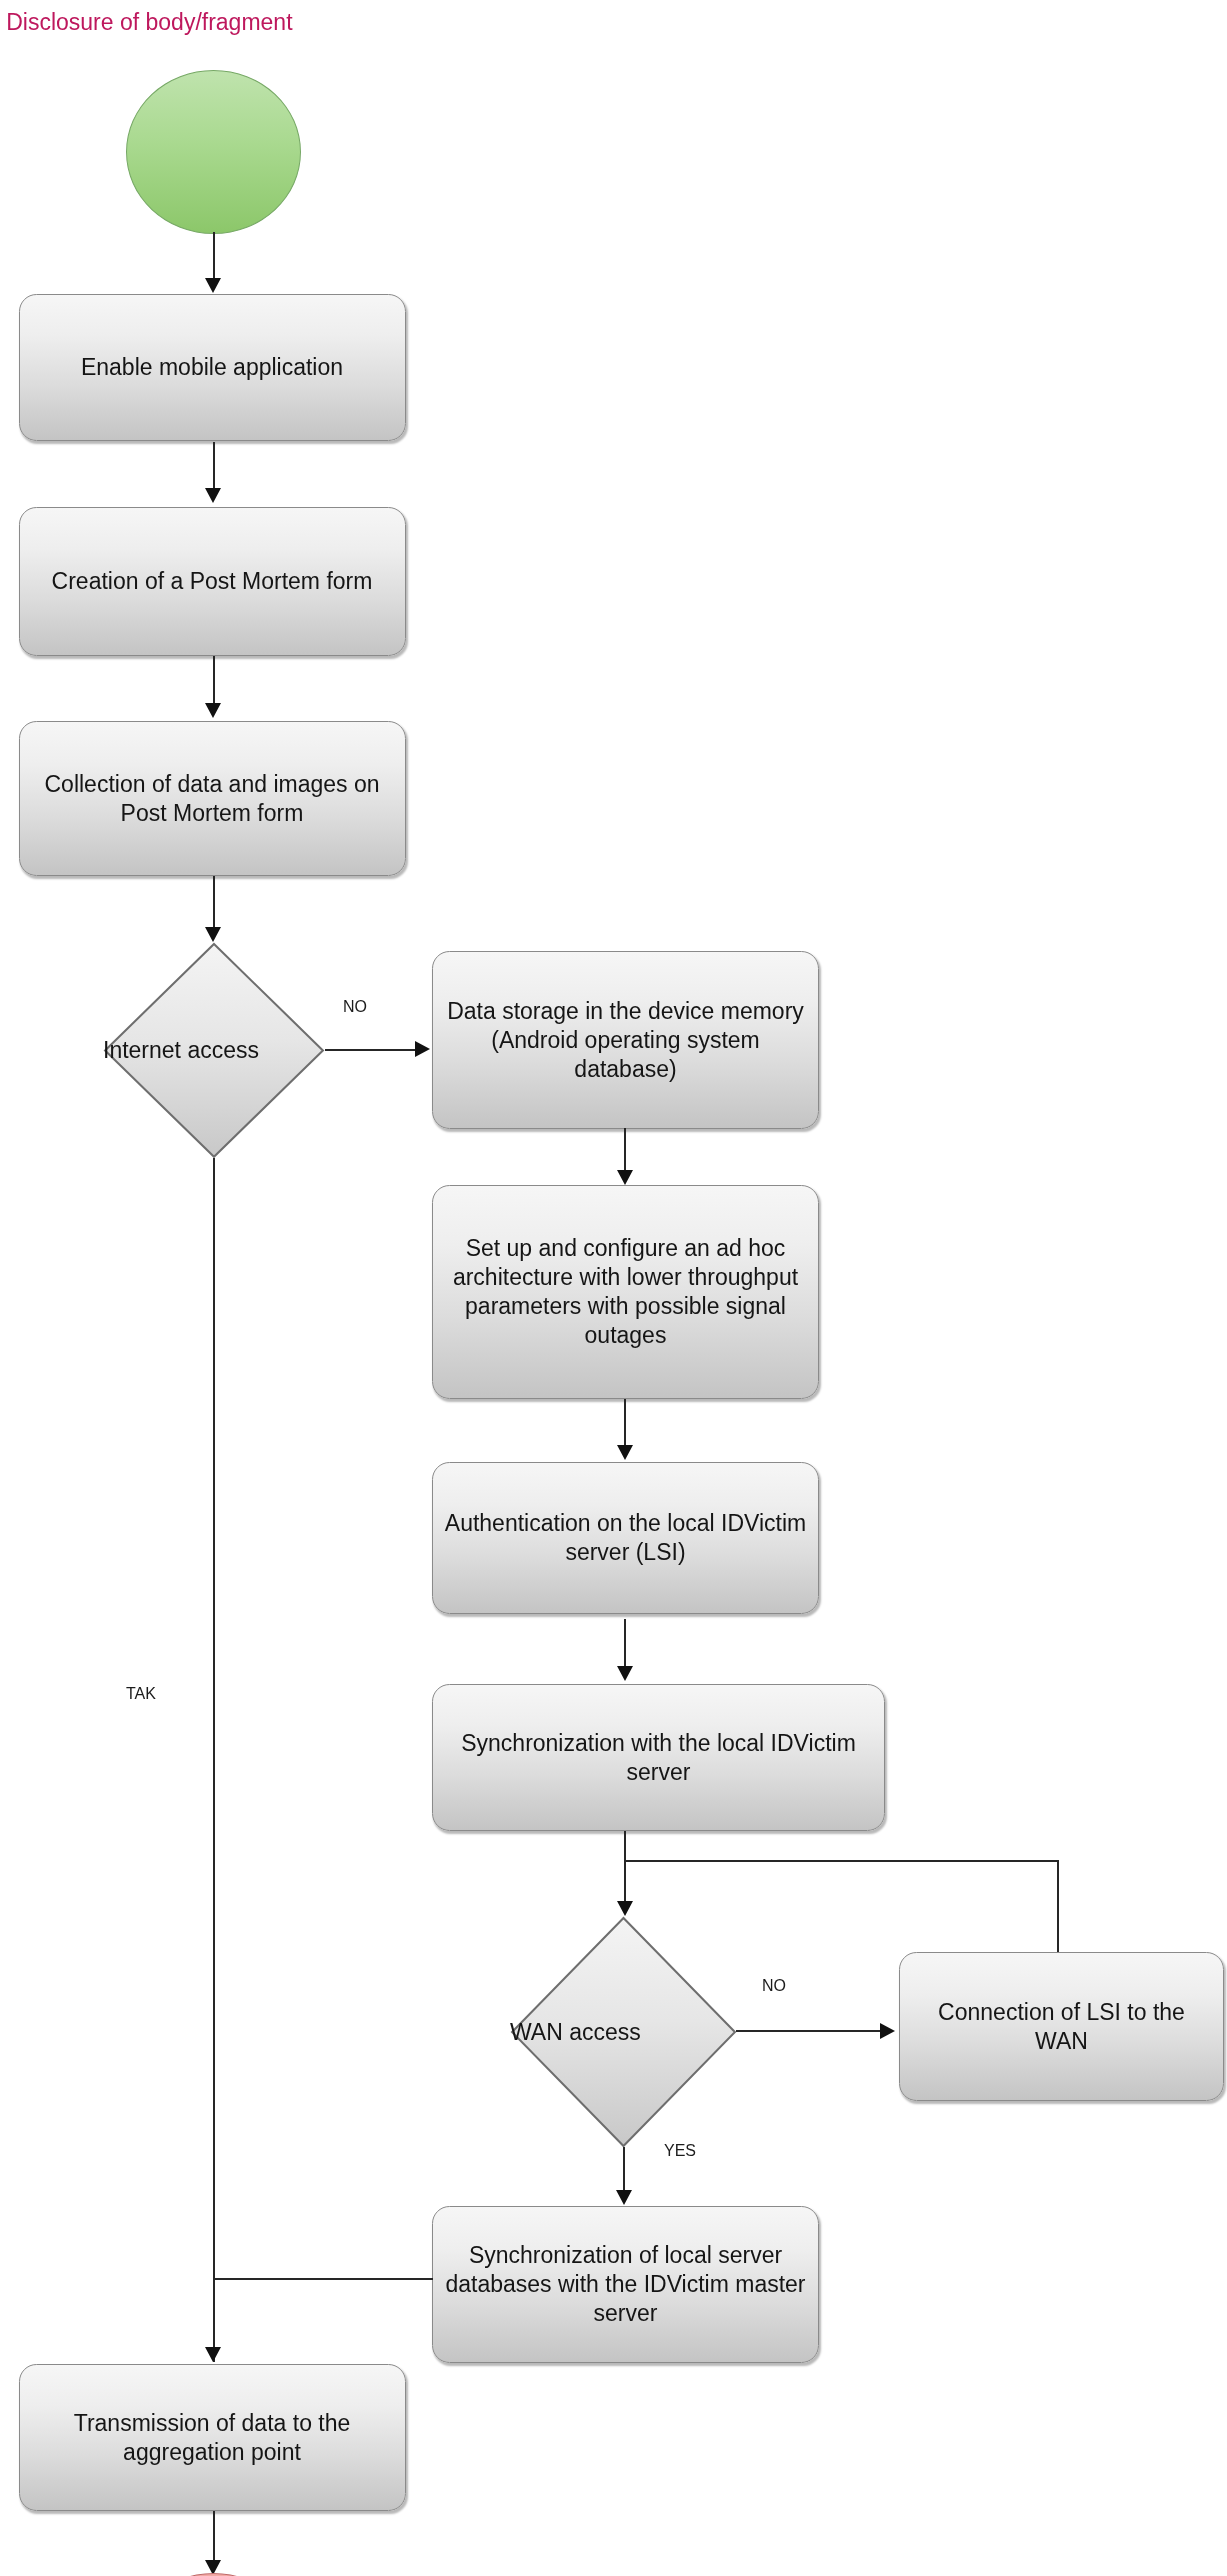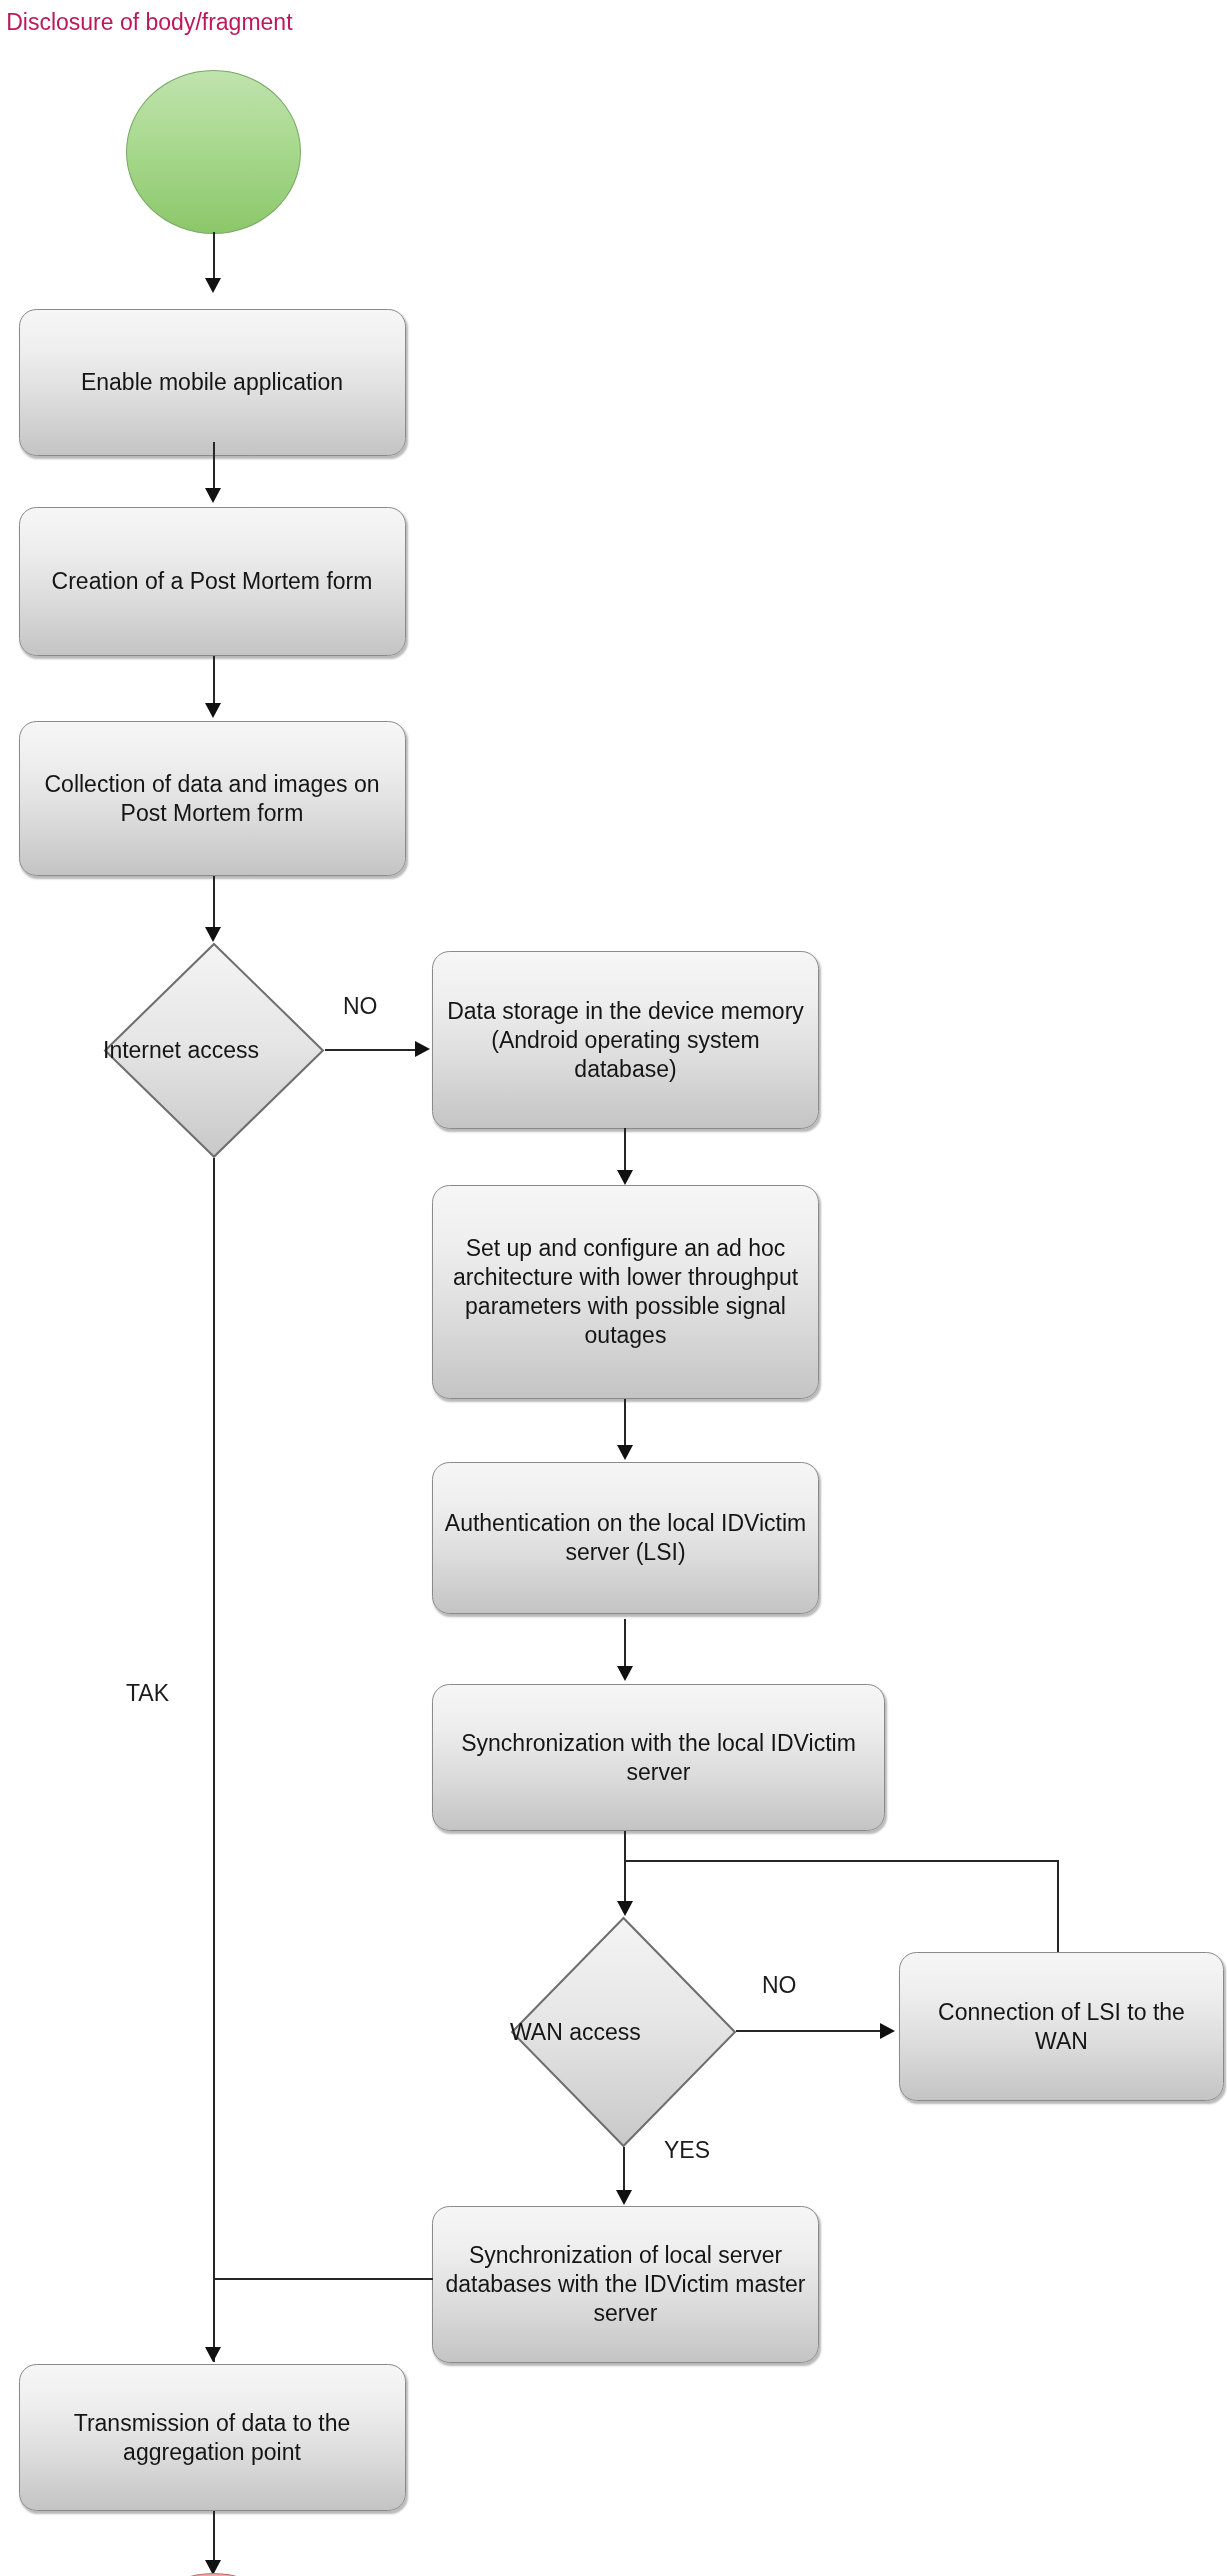--- a/index.html
+++ b/index.html
@@ -85,39 +85,39 @@
   }
   .arrow-right{
     position:absolute;
     width:0;height:0;
     border-top:8.8px solid transparent;
     border-bottom:8.8px solid transparent;
     border-left:15.5px solid #111111;
   }
   .edge-label{
     position:absolute;
-    font-size:23px;
+    font-size:16px;
     line-height:25px;
     color:#1c1c1c;
     white-space:nowrap;
   }
 </style>
 </head>
 <body>
 
 <div id="canvas">
 
   <div class="caption" style="left:6.2px; top:9.3px;">Disclosure of body/fragment</div>
 
   <div class="term term-start" style="left:126px; top:70px; width:175px; height:164px;"></div>
 
   <div class="vline" style="left:213px; top:232px; height:54px;"></div>
   <div class="arrow-down" style="left:205px; top:278px;"></div>
 
-  <div class="node" style="left:18.5px; top:309px; width:387px; height:147px;">
+  <div class="node" style="left:18.5px; top:294px; width:387px; height:147px;">
     <span>Enable mobile application</span>
   </div>
 
   <div class="vline" style="left:213px; top:442px; height:57px;"></div>
   <div class="arrow-down" style="left:205px; top:488px;"></div>
 
   <div class="node" style="left:18.5px; top:507px; width:387px; height:149px;">
     <span>Creation of a Post Mortem form</span>
   </div>
 

